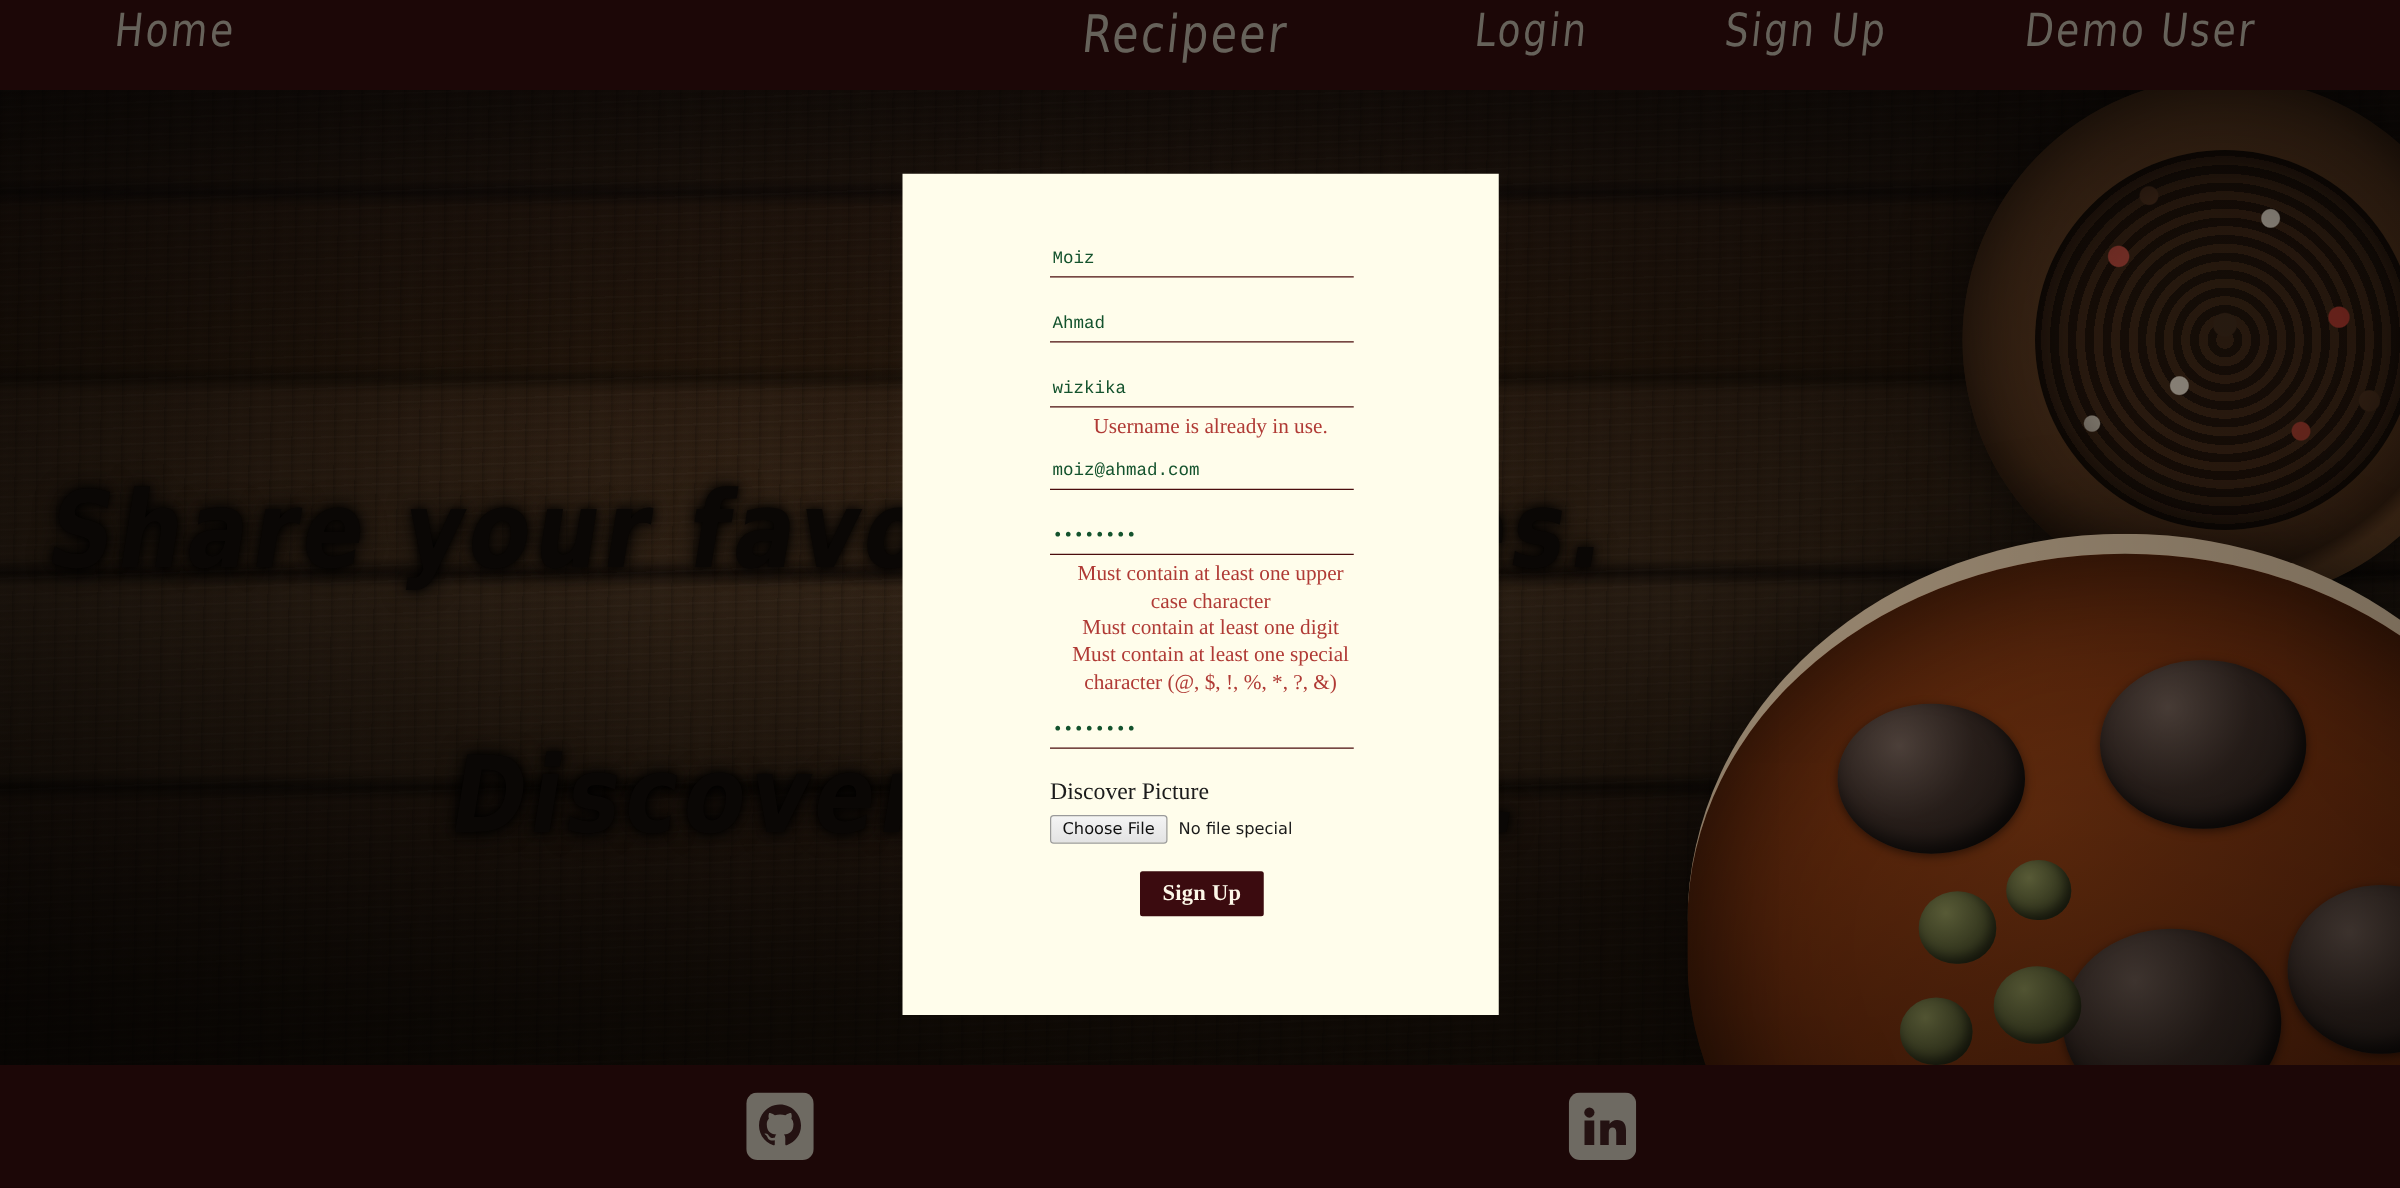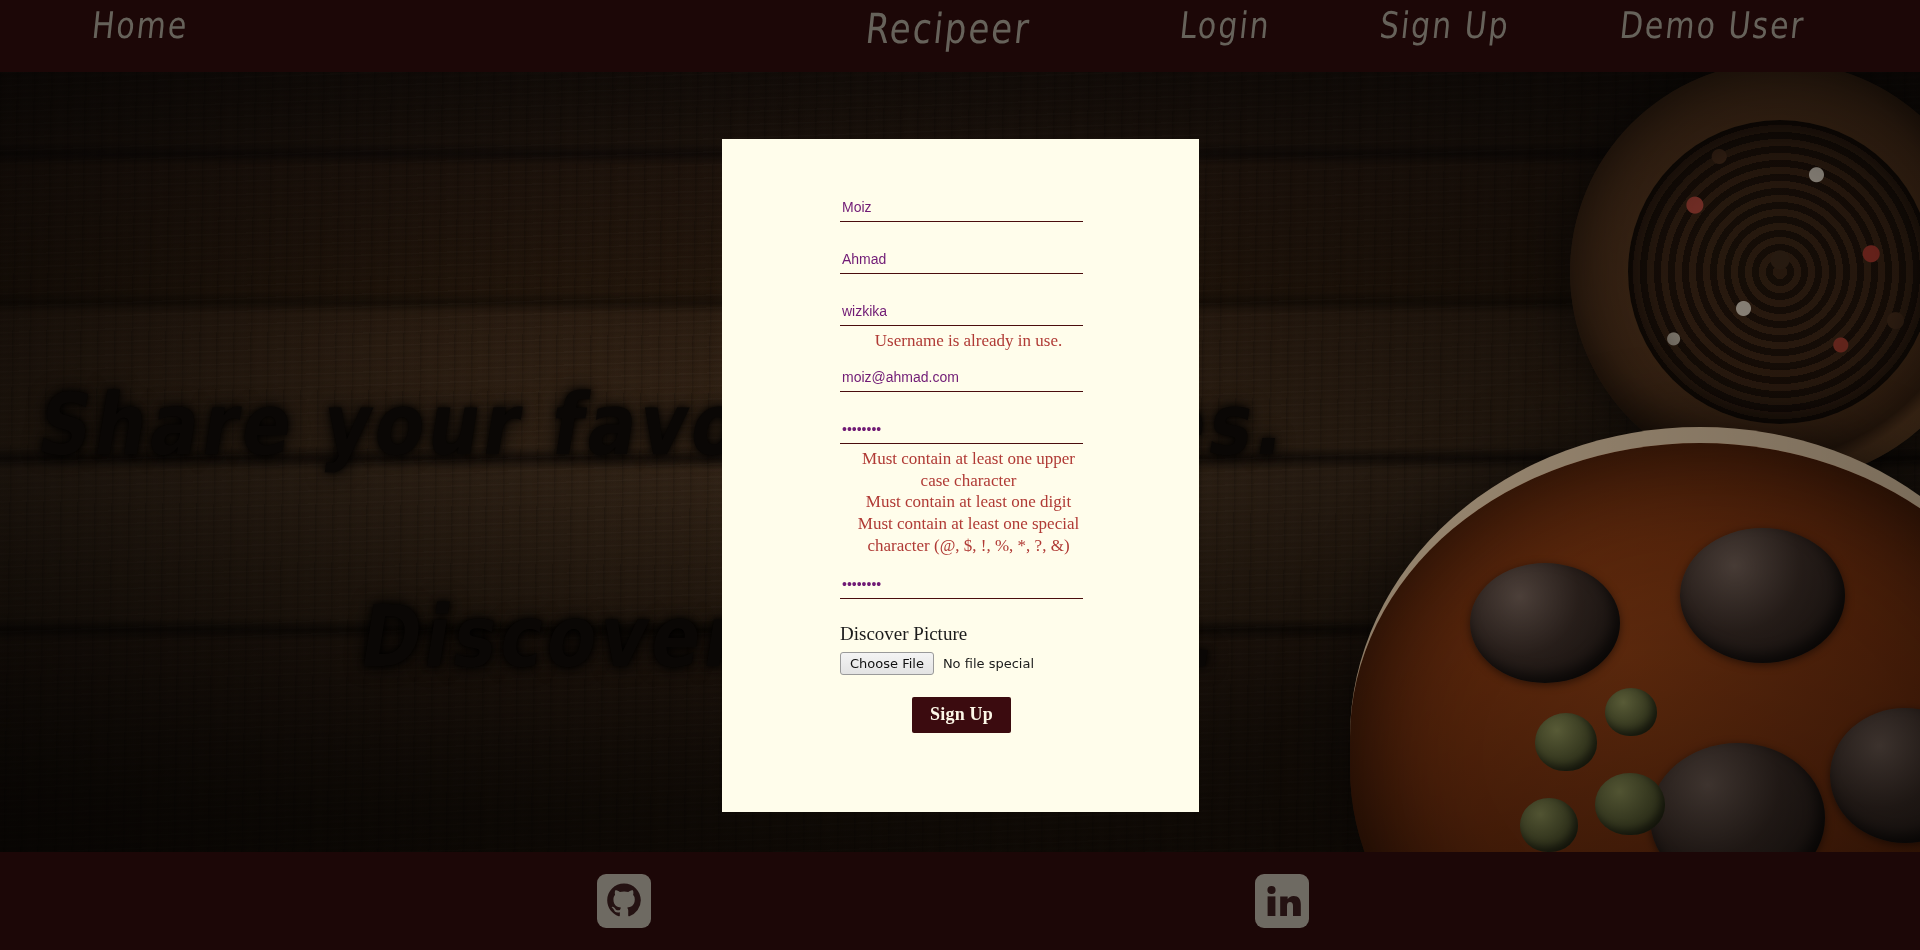--- a/index.html
+++ b/index.html
@@ -163,23 +163,23 @@
   }
 
   .field-input {
     display:block;
     width:243px;
     height:26px;
     border:none;
     border-bottom:1.5px solid #4a0d0d;
     background:transparent;
     outline:none;
-    font-family:Liberation Sans, sans-serif;
+    font-family:Liberation Mono, monospace;
     font-size:14px;
-    color:#701a75;
+    color:#14532d;
     padding:0 0 3px 2px;
     margin-bottom:0;
   }
   .field-input::placeholder { color:#8a8a8a; }
   .field-spacer { height:26px; }
 
   .error-list {
     list-style:none;
     margin:4px 0 0 0;
     padding:0 0 0 14px;

